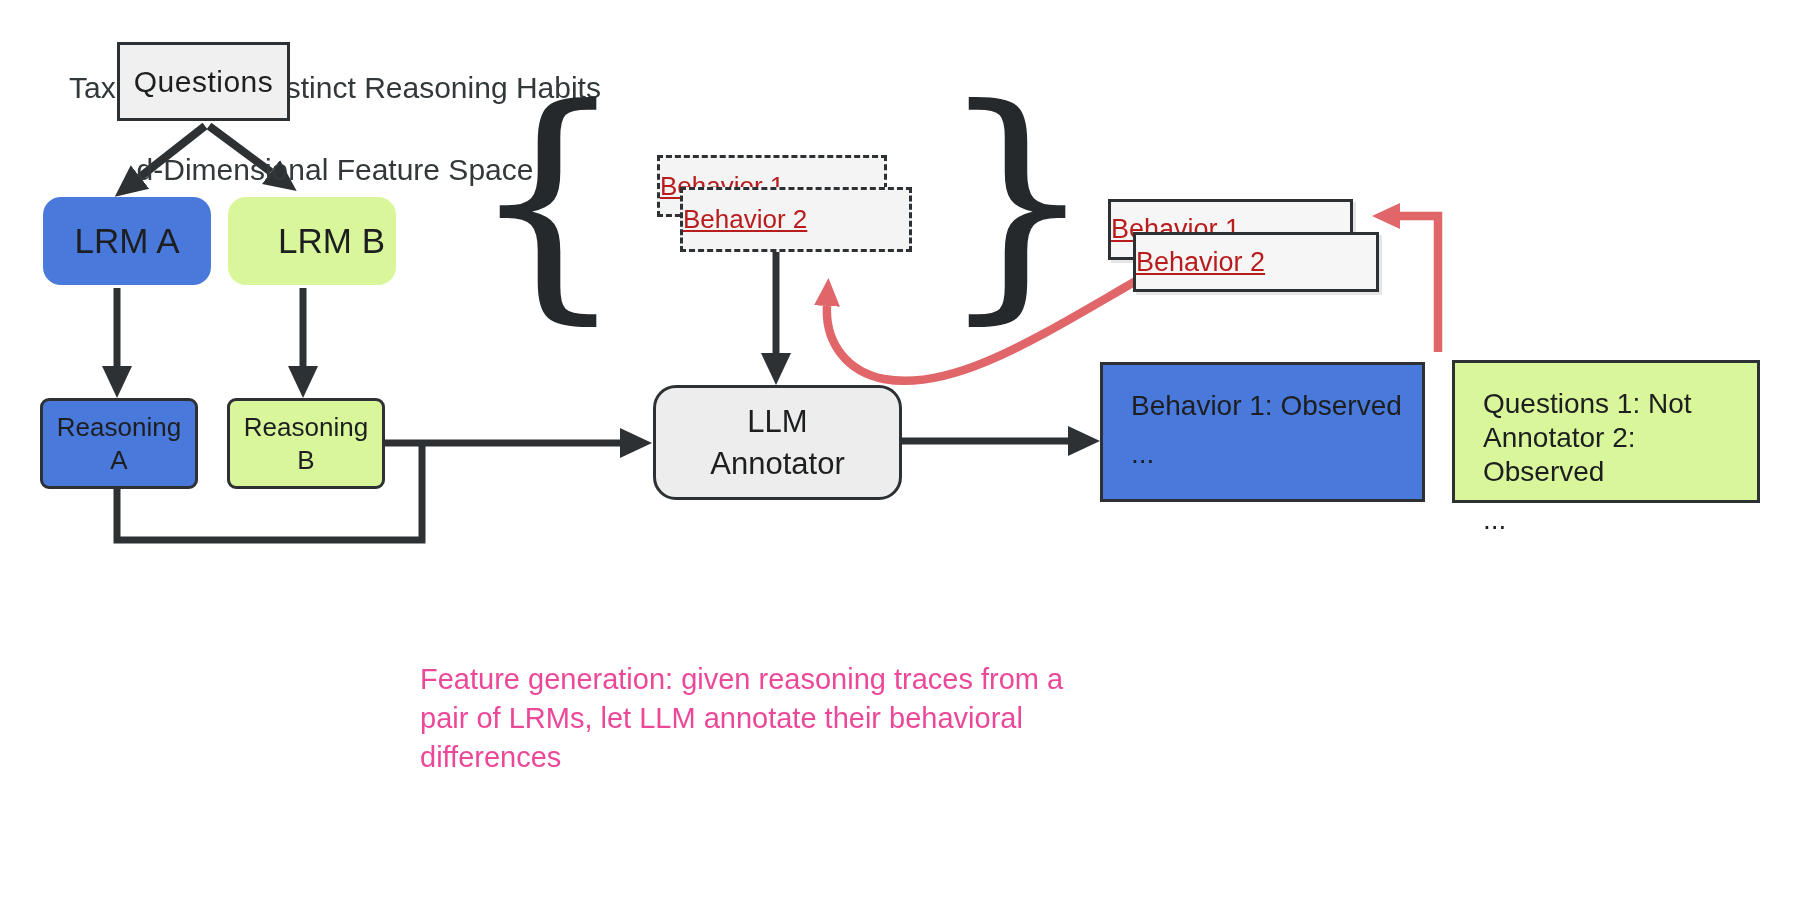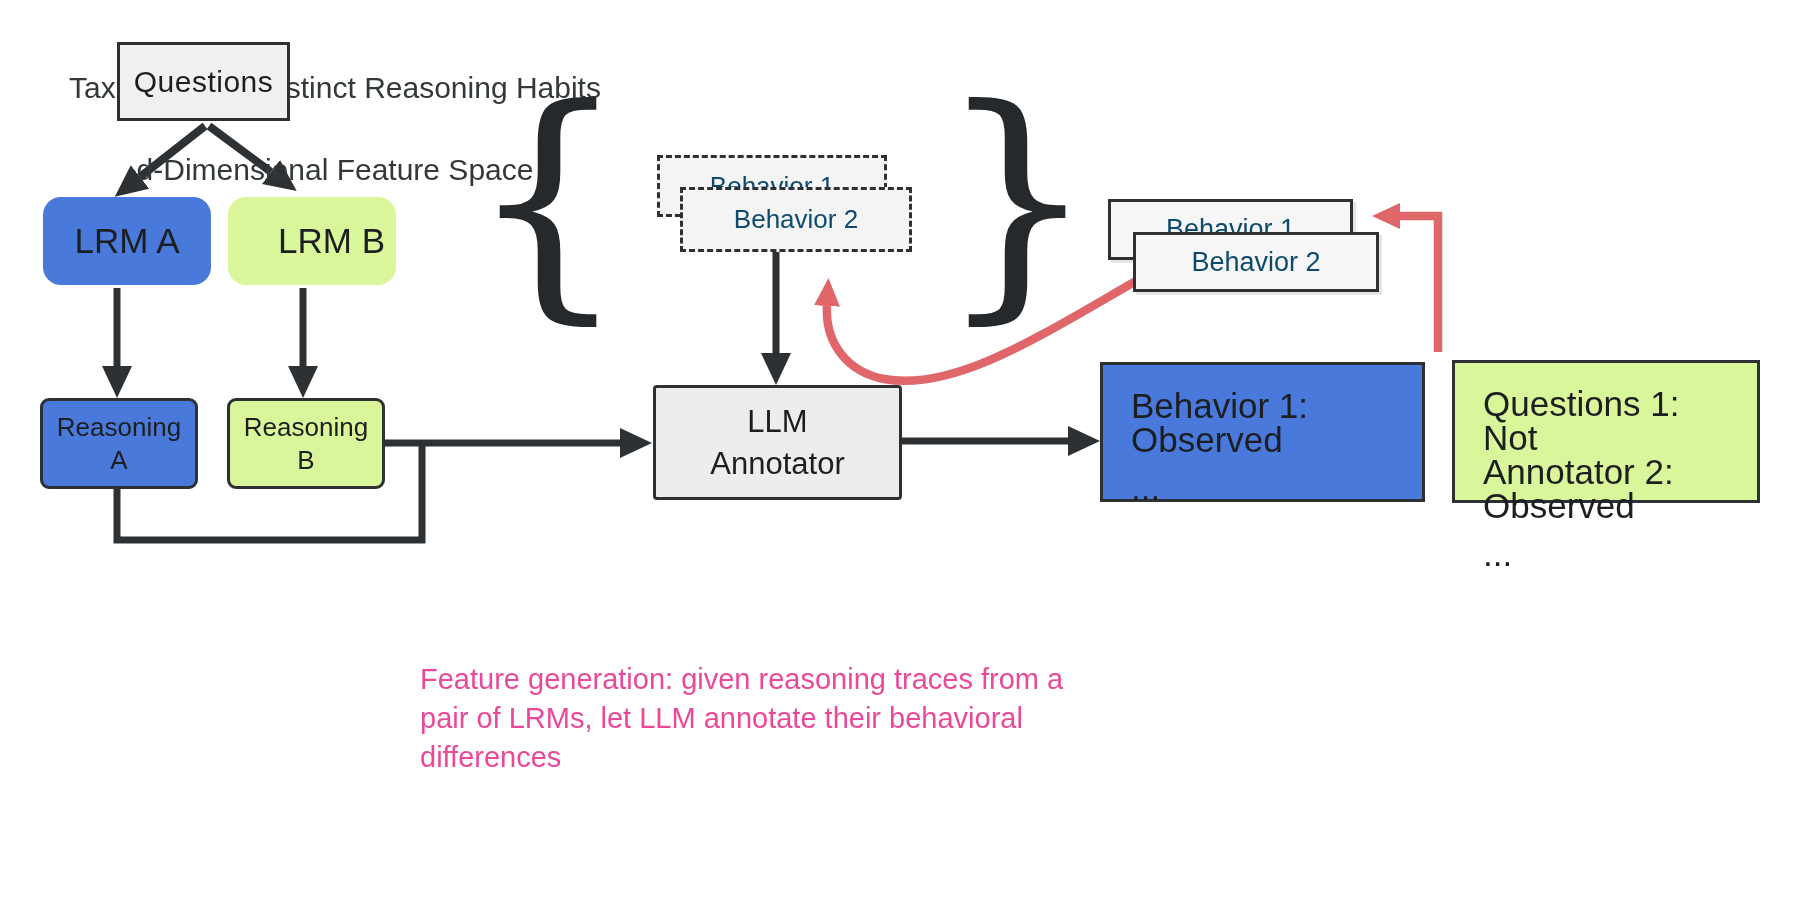--- a/index.html
+++ b/index.html
@@ -19,43 +19,43 @@
     font-size:30px;letter-spacing:0.5px;
   }
   .lrm{width:168px;height:88px;border-radius:18px;font-size:35px;}
   .lrm-a{left:43px;top:197px;background:#4a79dc;}
   .lrm-b{left:228px;top:197px;background:#d9f69b;padding-left:39px;}
   .reasoning{width:158px;height:91px;font-size:26px;line-height:33px;border-radius:9px;}
   .reasoning-a{left:40px;top:398px;background:#4a79dc;}
   .reasoning-b{left:227px;top:398px;background:#d9f69b;}
   .annotator{
     left:653px;top:385px;width:249px;height:115px;background:#ededed;
-    border-radius:4px;font-size:31px;line-height:42px;
+    border-radius:23px;font-size:31px;line-height:42px;
   }
   .title{
     left:785px;top:26px;transform:translateX(-50%);z-index:2;
     text-align:center;font-size:30px;line-height:41px;color:#33383b;
     white-space:pre-line;width:900px;margin-left:-450px;left:785px;
   }
   .brace{
     z-index:2;font-family:"DejaVu Serif", serif;font-size:250px;
     color:#26292c;line-height:1;transform:translate(-50%,-50%);
   }
   .card{
-    display:flex;align-items:center;justify-content:center;
-    font-size:26px;color:#0c4a6e;
+    display:flex;align-items:center;
+    font-size:26px;color:#b91c1c;text-decoration:underline;
   }
   .dashed-card{border:3px dashed #2d3134;background:#f4f4f4;}
   .dashed-card-1{left:657px;top:155px;width:230px;height:62px;z-index:2;}
   .dashed-card-2{left:680px;top:187px;width:232px;height:65px;z-index:3;}
   .stack-card{border:3px solid #2d3134;background:#f6f6f6;font-size:27px;}
   .stack-card-1{left:1108px;top:199px;width:245px;height:61px;z-index:2;box-shadow:3px 3px 0 rgba(0,0,0,0.10);}
   .stack-card-2{left:1133px;top:232px;width:246px;height:60px;z-index:3;box-shadow:3px 3px 0 rgba(0,0,0,0.10);}
   .result{
-    z-index:2;font-size:35px;line-height:34px;padding:24px 20px 0 28px;
+    z-index:2;font-size:28px;line-height:34px;padding:24px 20px 0 28px;
     display:block;text-align:left;
   }
   .result-a{left:1100px;top:362px;width:325px;height:140px;background:#4a79dc;}
   .result-b{left:1452px;top:360px;width:308px;height:143px;background:#d9f69b;}
   .caption{
     left:420px;top:660px;z-index:2;font-size:29px;line-height:39px;
     color:#ec4899;white-space:pre-line;text-align:left;
   }
 </style>
 </head>

